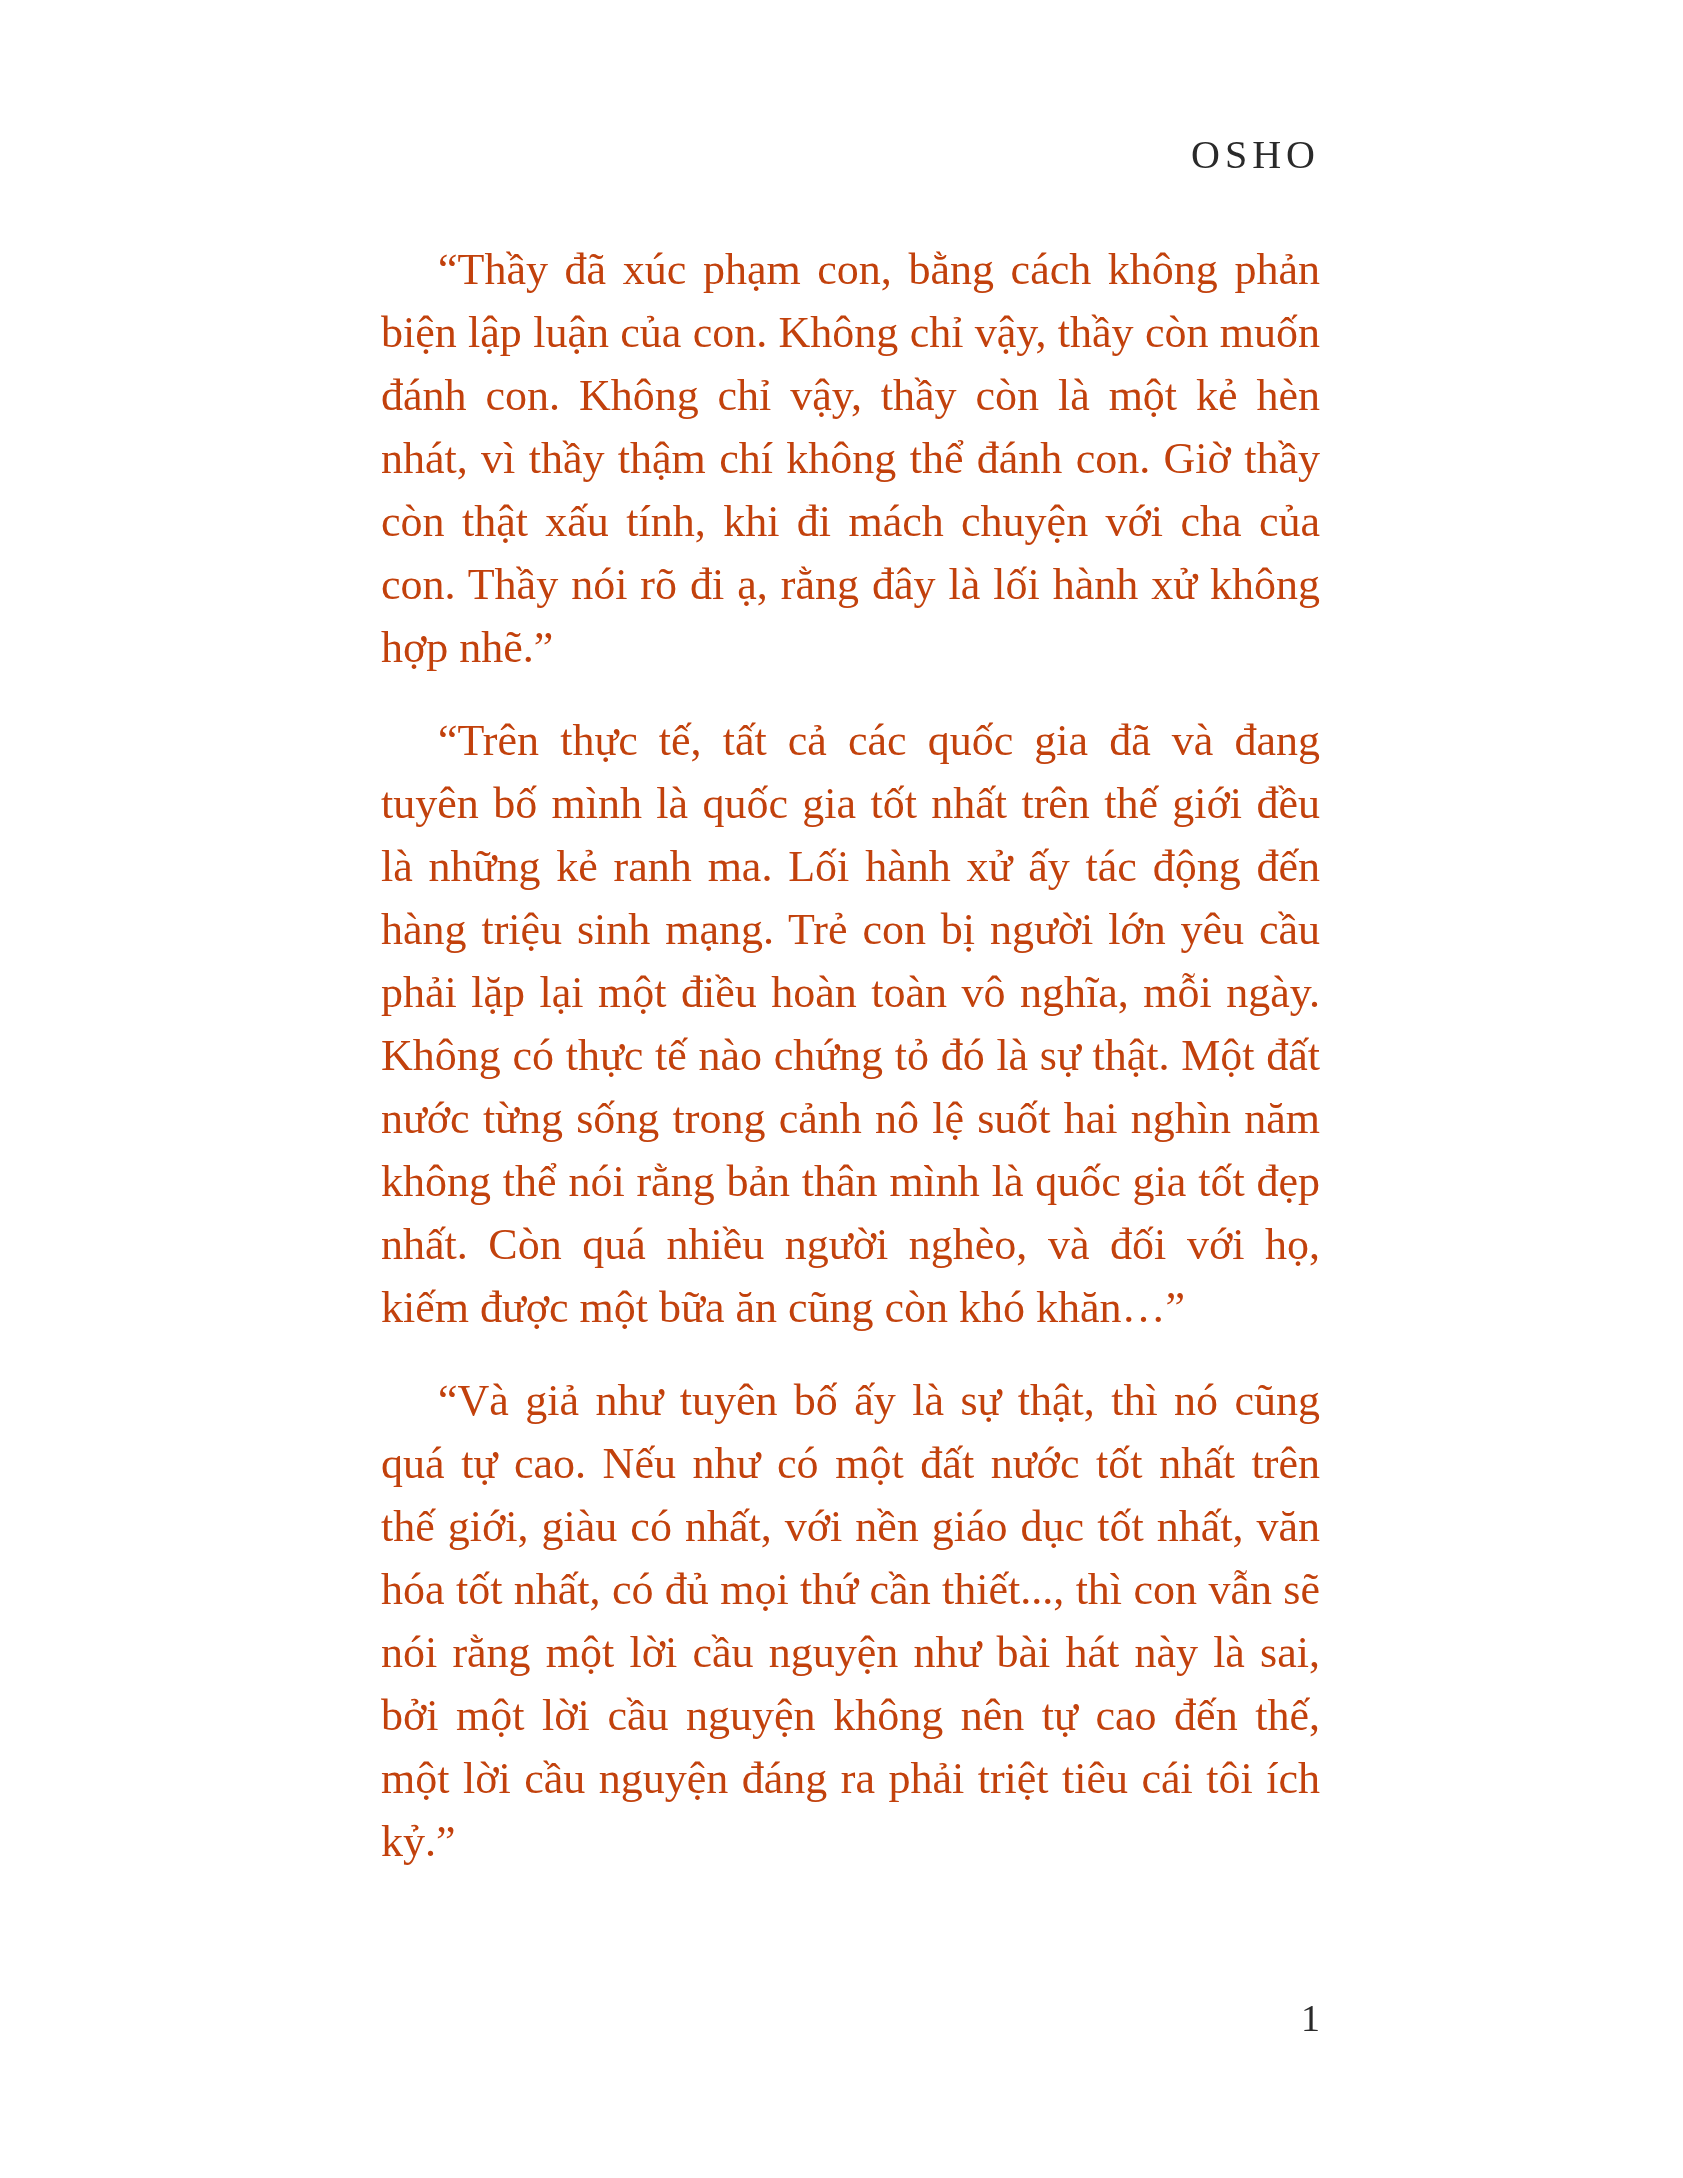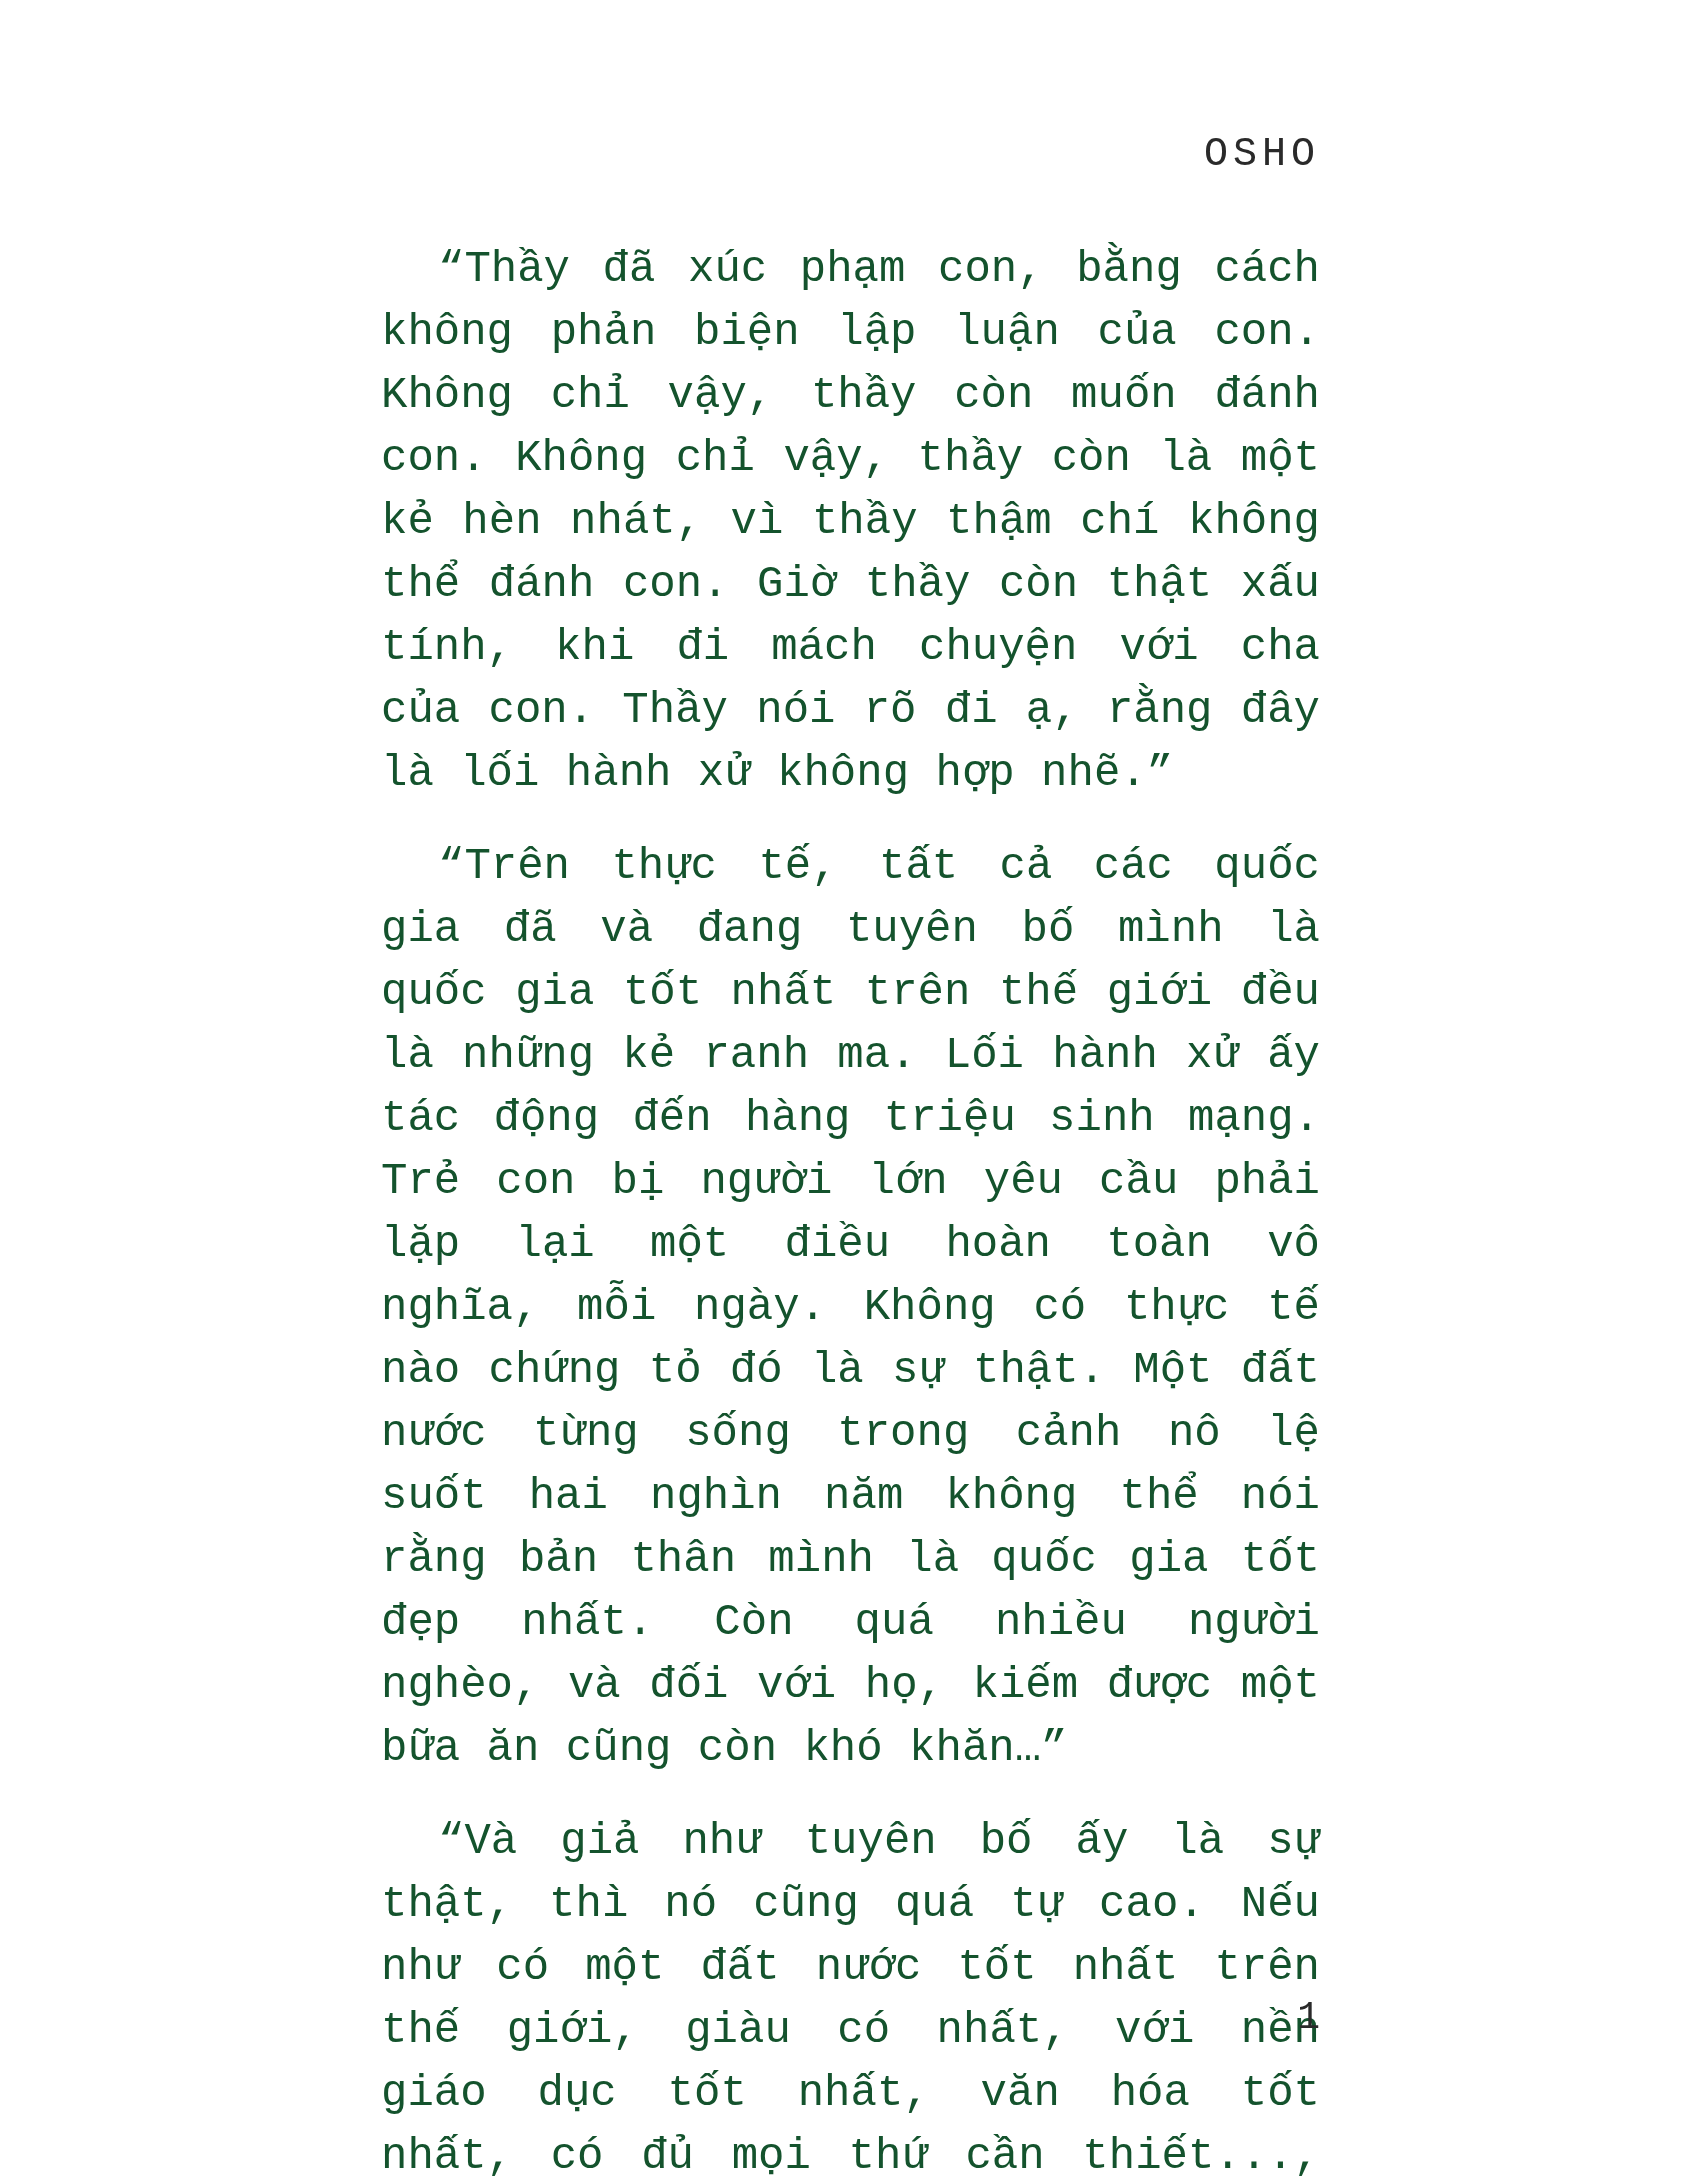--- a/index.html
+++ b/index.html
@@ -6,21 +6,21 @@
     margin: 0;
     padding: 0;
     background: #ffffff;
   }
   .page {
     position: relative;
     width: 1416px;
     height: 2178px;
     background: #ffffff;
     color: #1c1c1c;
-    font-family: Liberation Mono, monospace;
+    font-family: Liberation Serif, serif;
     overflow: hidden;
   }
   .running-head {
     position: absolute;
     top: 133px;
     left: 381px;
     width: 939px;
     text-align: right;
     font-size: 40px;
     line-height: 44px;
@@ -28,21 +28,21 @@
     color: #2a2a2a;
   }
   .content {
     position: absolute;
     top: 238px;
     left: 381px;
     width: 939px;
     font-size: 44px;
     line-height: 63px;
     text-align: justify;
-    color: #14532d;
+    color: #c2410c;
   }
   .content p {
     margin: 0 0 30px 0;
     text-indent: 57px;
   }
   .page-footer {
     position: absolute;
     top: 1996px;
     left: 381px;
     width: 939px;

